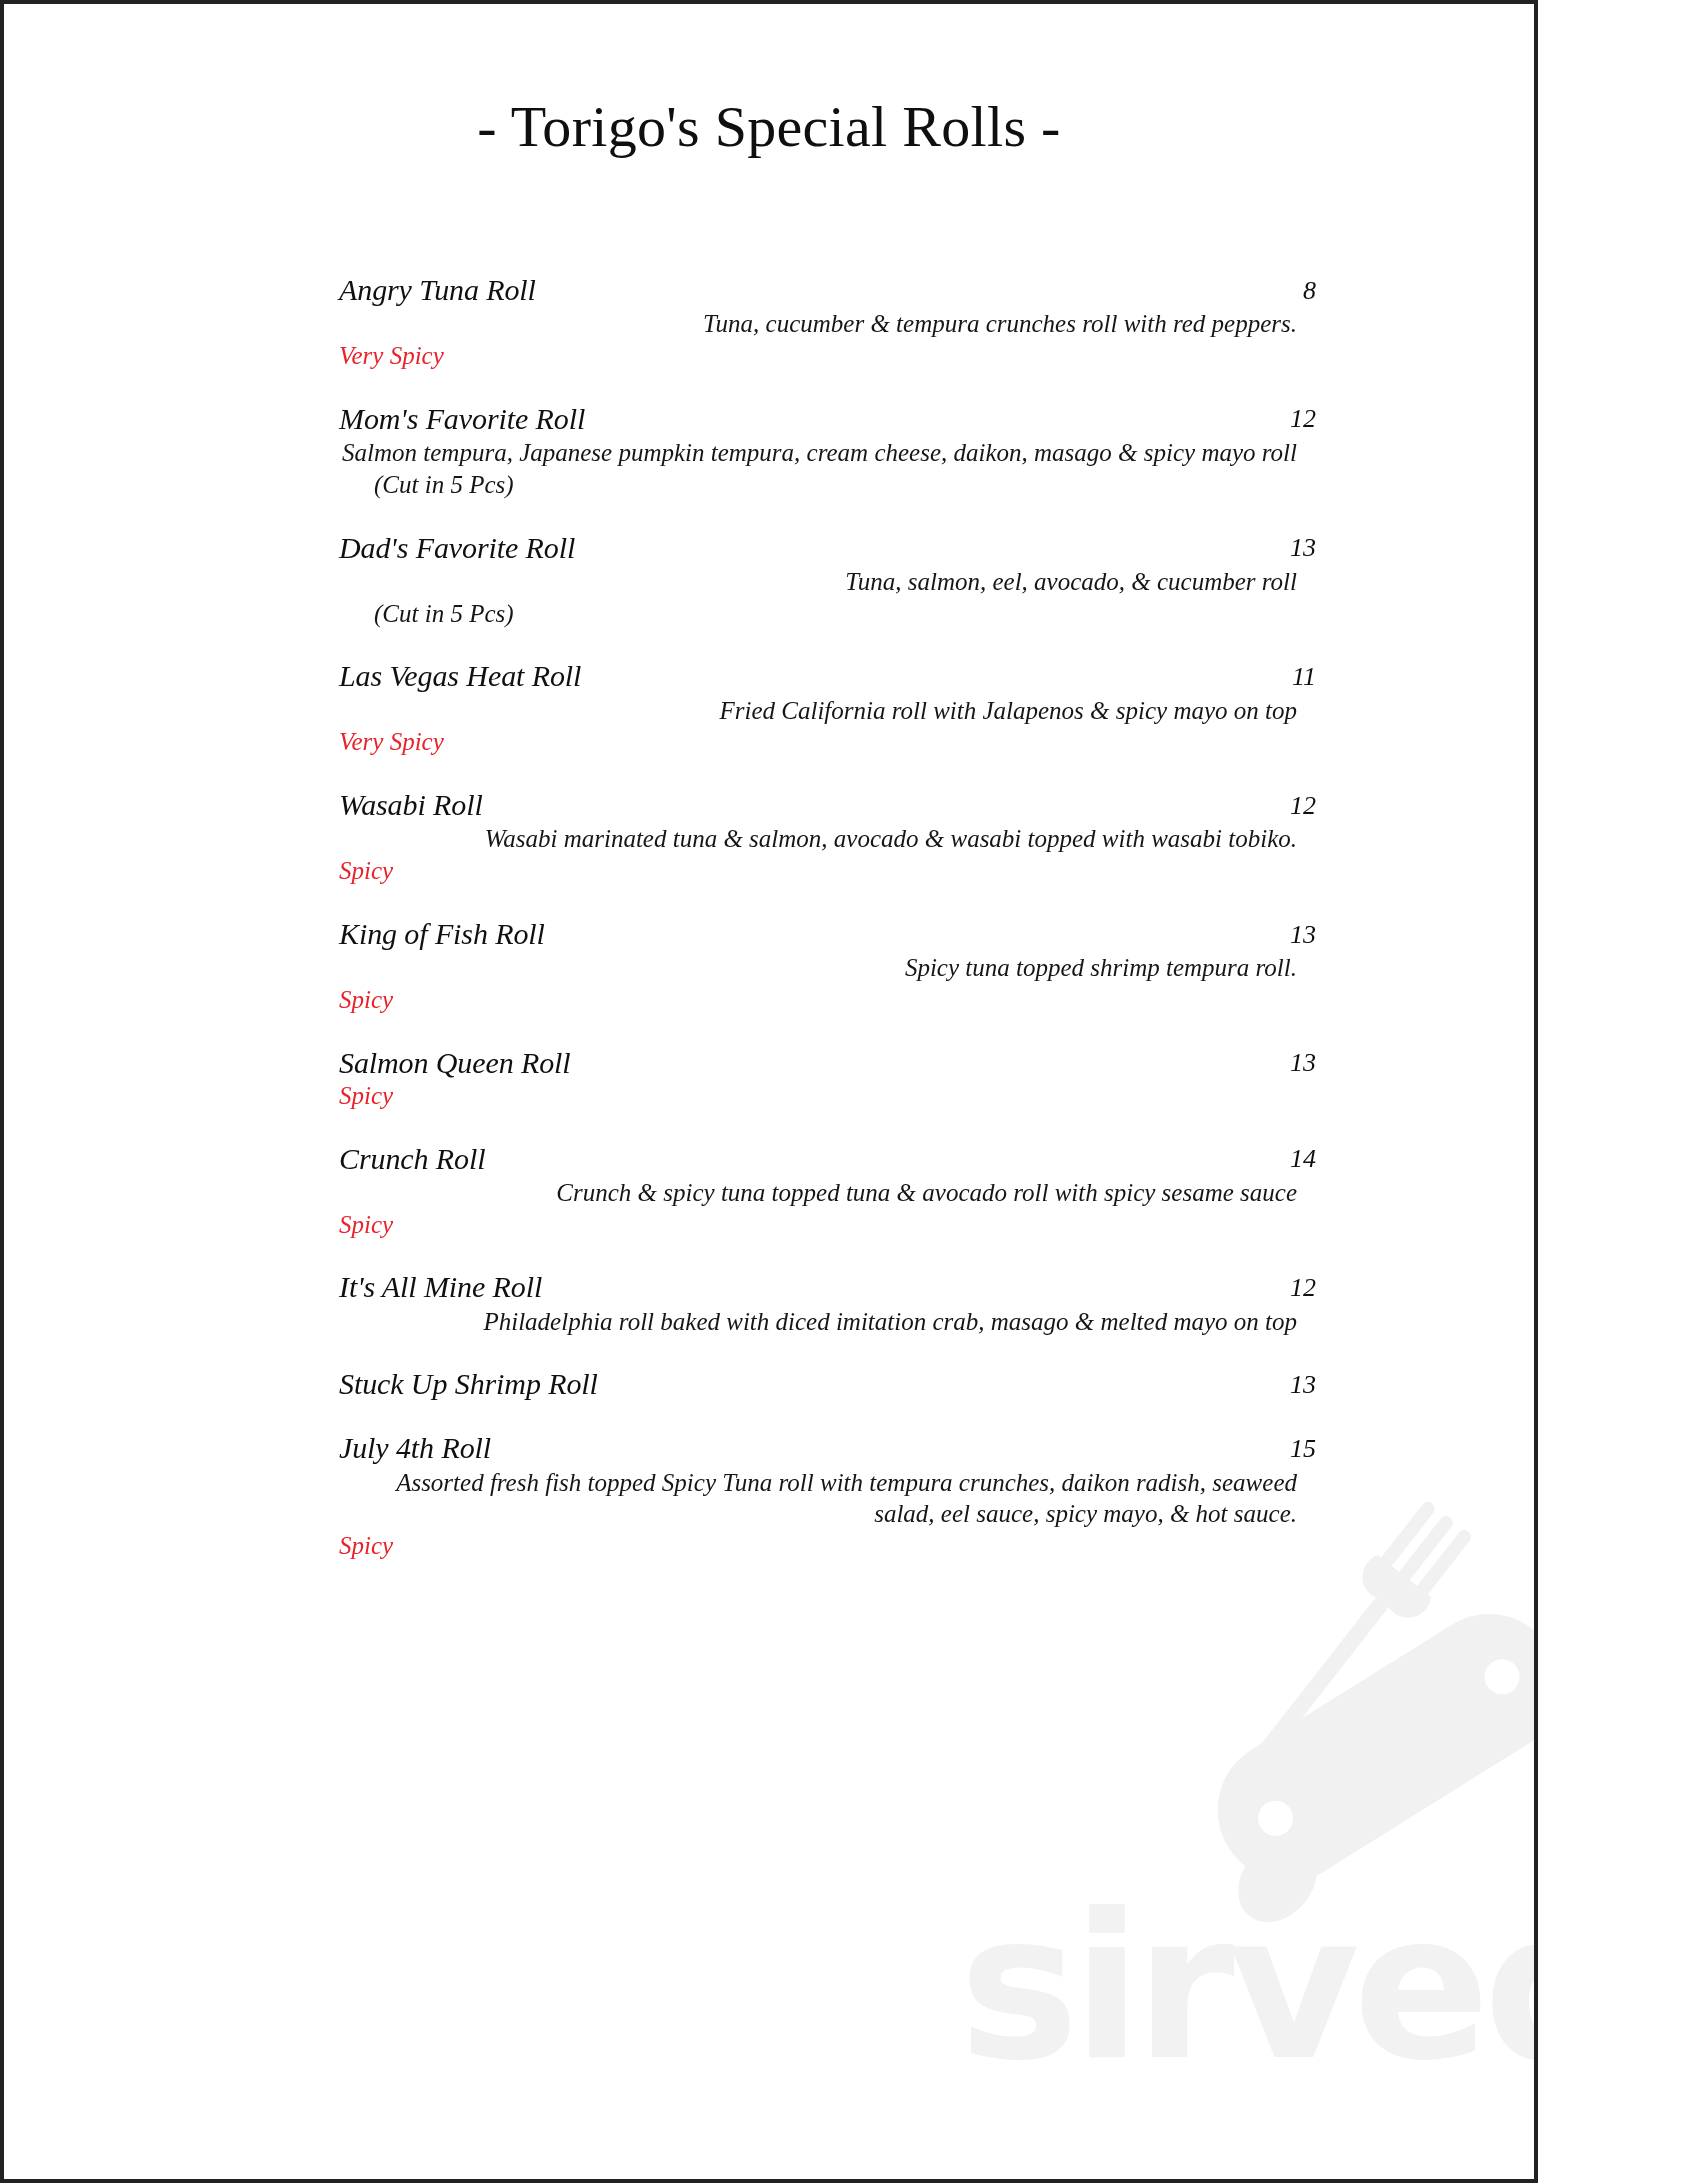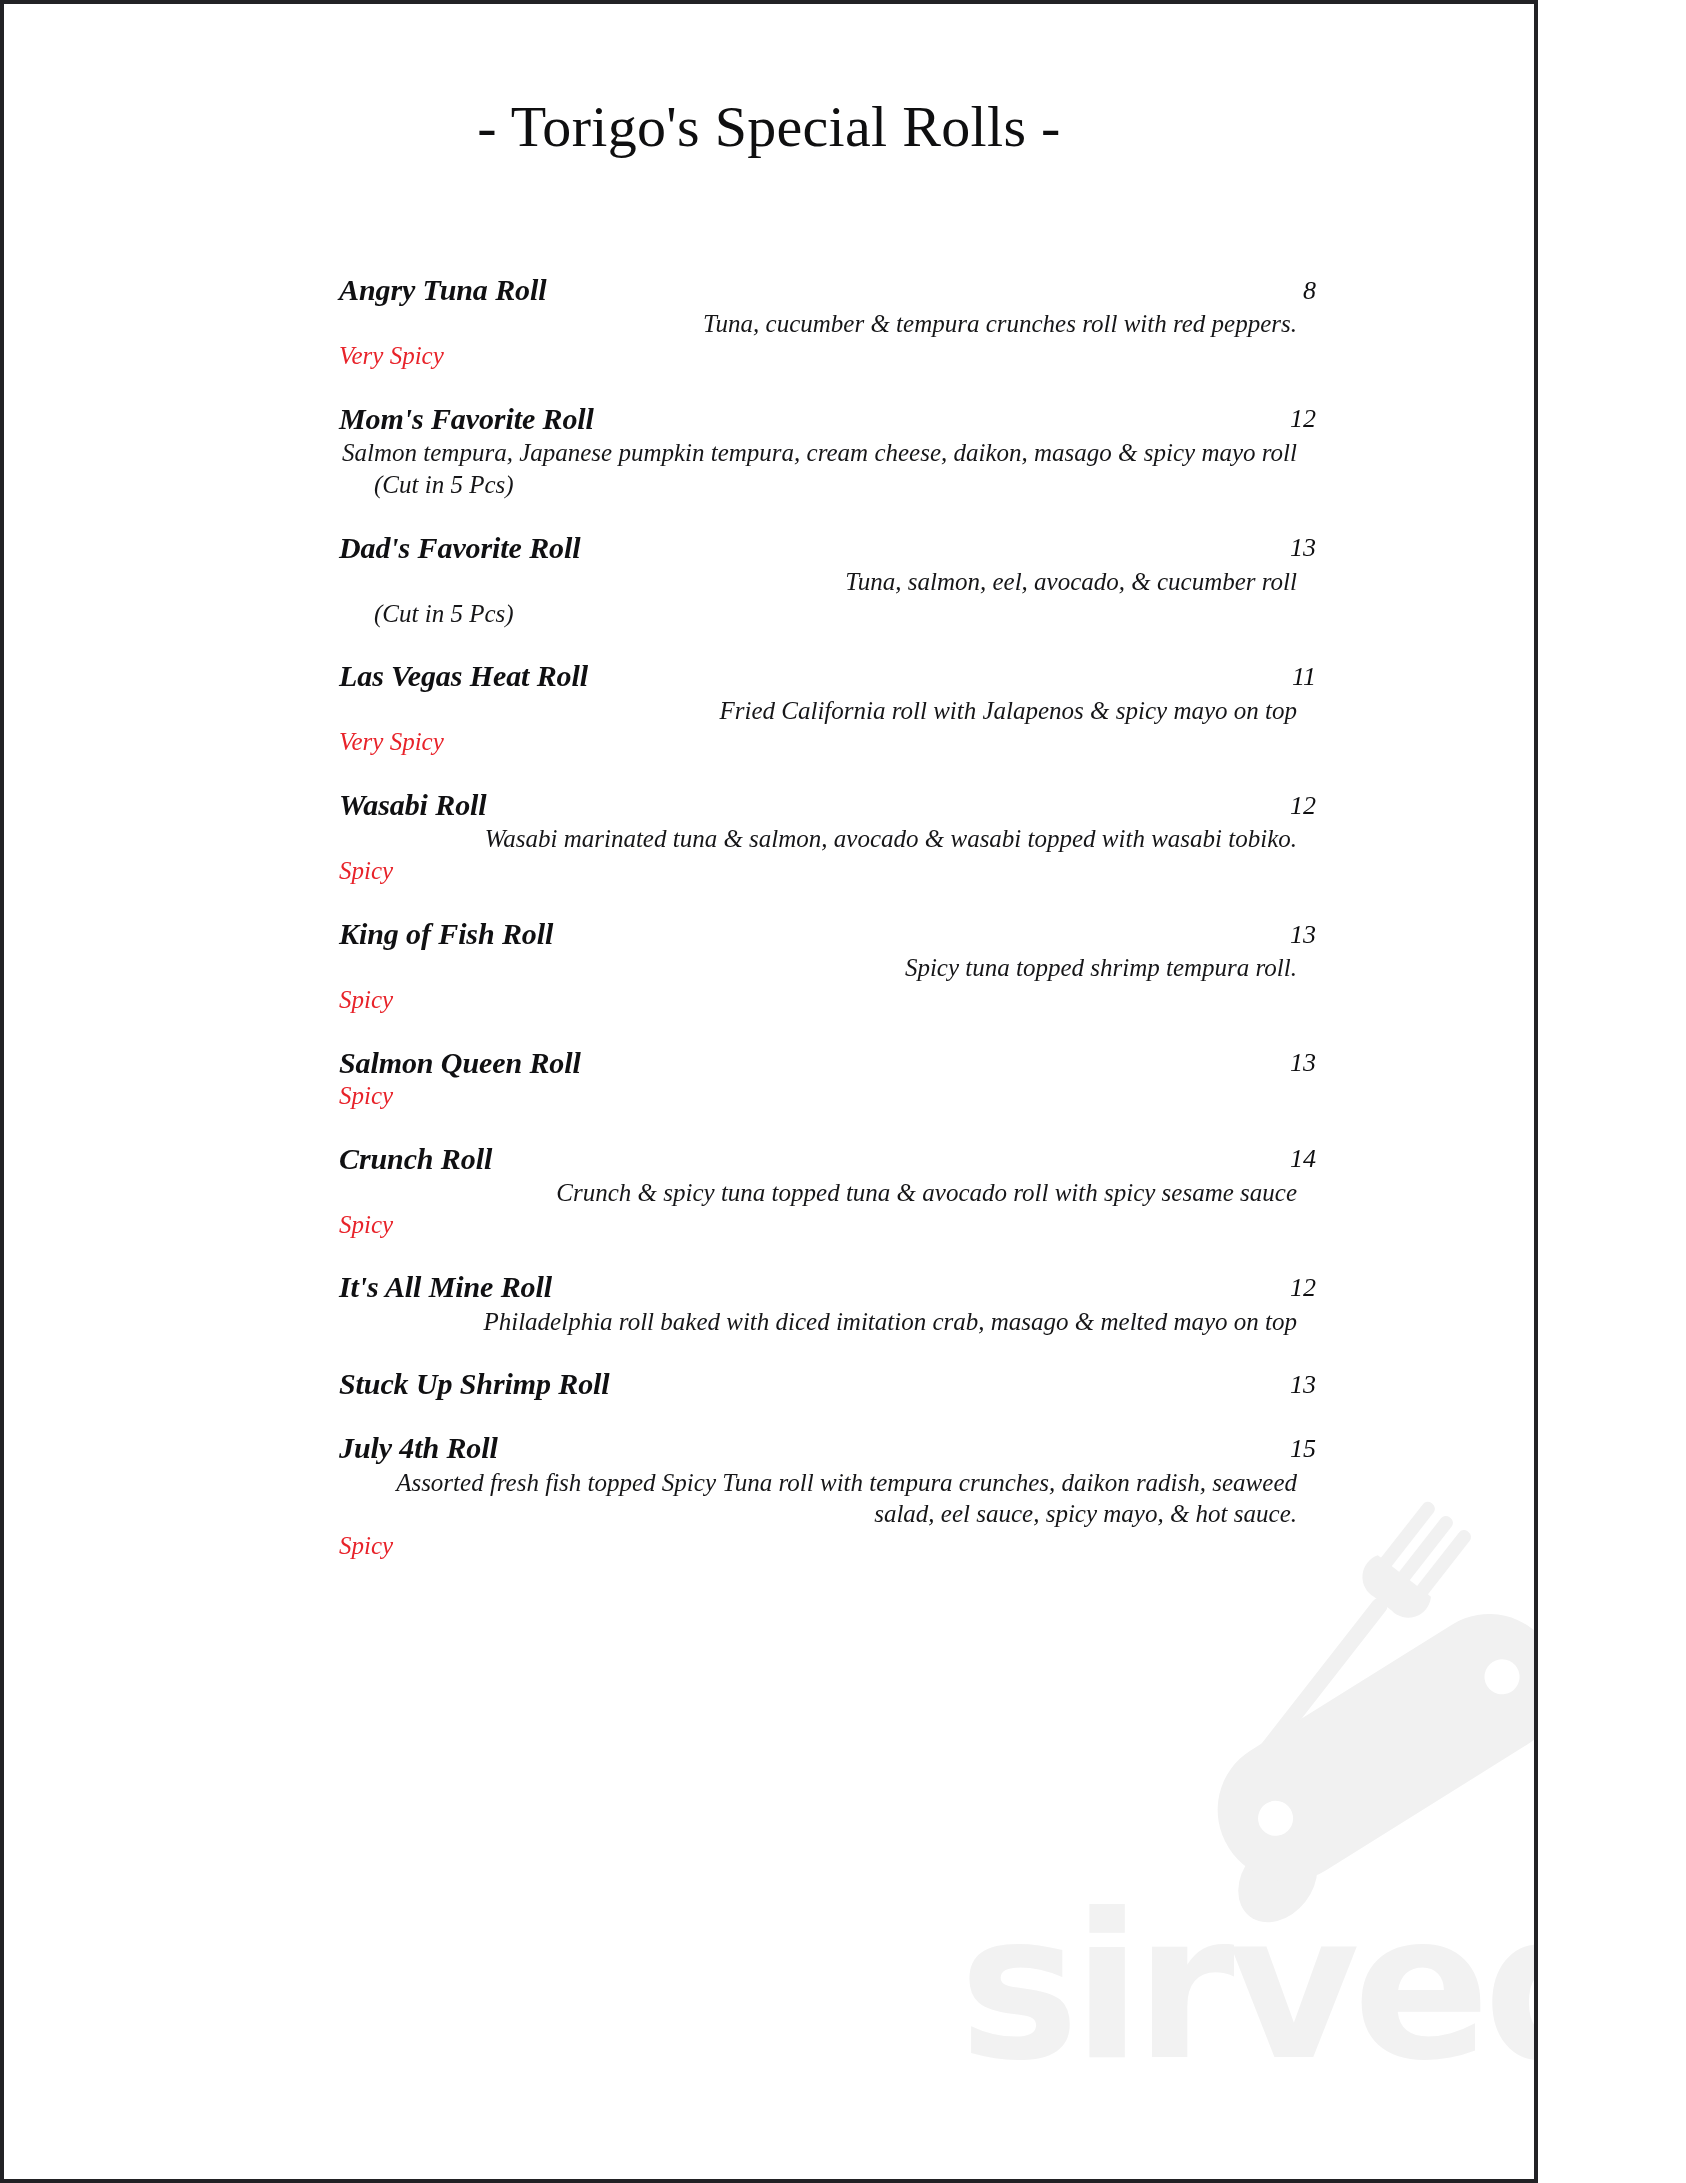--- a/index.html
+++ b/index.html
@@ -70,21 +70,21 @@
   .menu-item {
     margin-bottom: 30px;
   }
   .item-head {
     position: relative;
     display: block;
     height: 34px;
   }
   .item-name {
     font-size: 30px;
-    font-weight: bold;
+    font-weight: normal;
     font-style: italic;
     color: #101012;
     letter-spacing: -0.1px;
     white-space: nowrap;
   }
   .item-price {
     position: absolute;
     right: 0;
     top: 2.7px;
     font-size: 26px;

